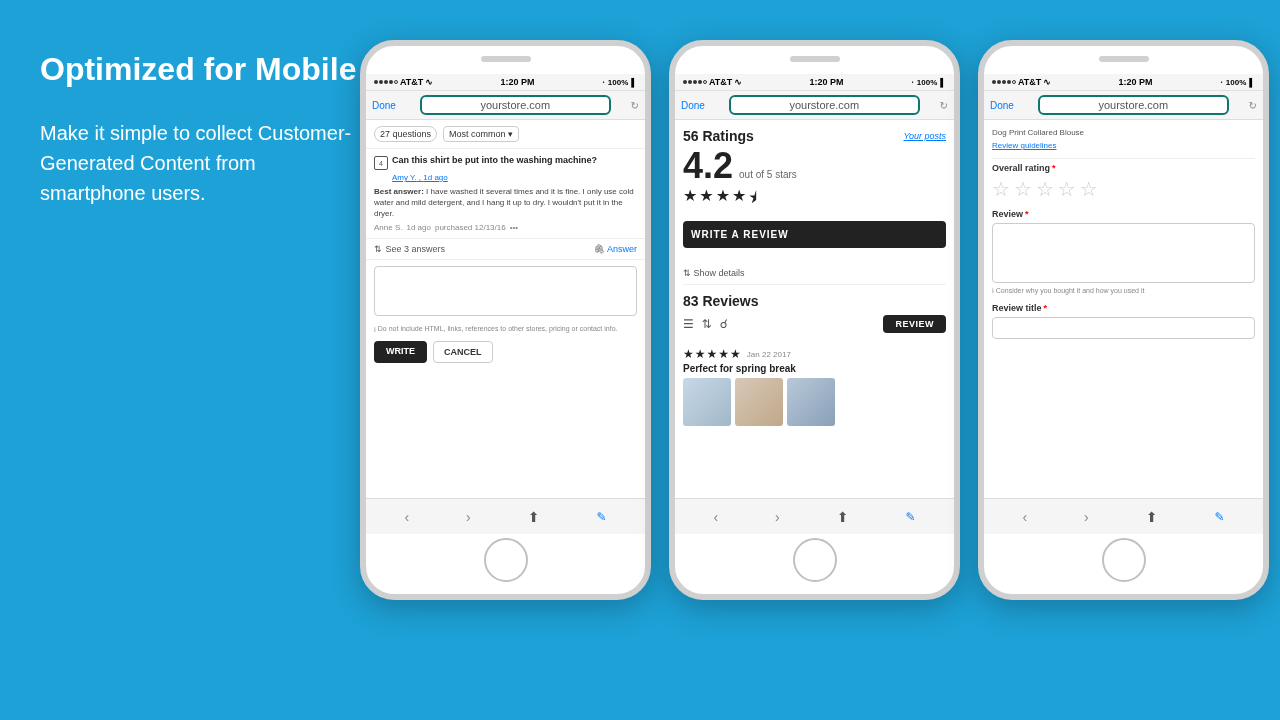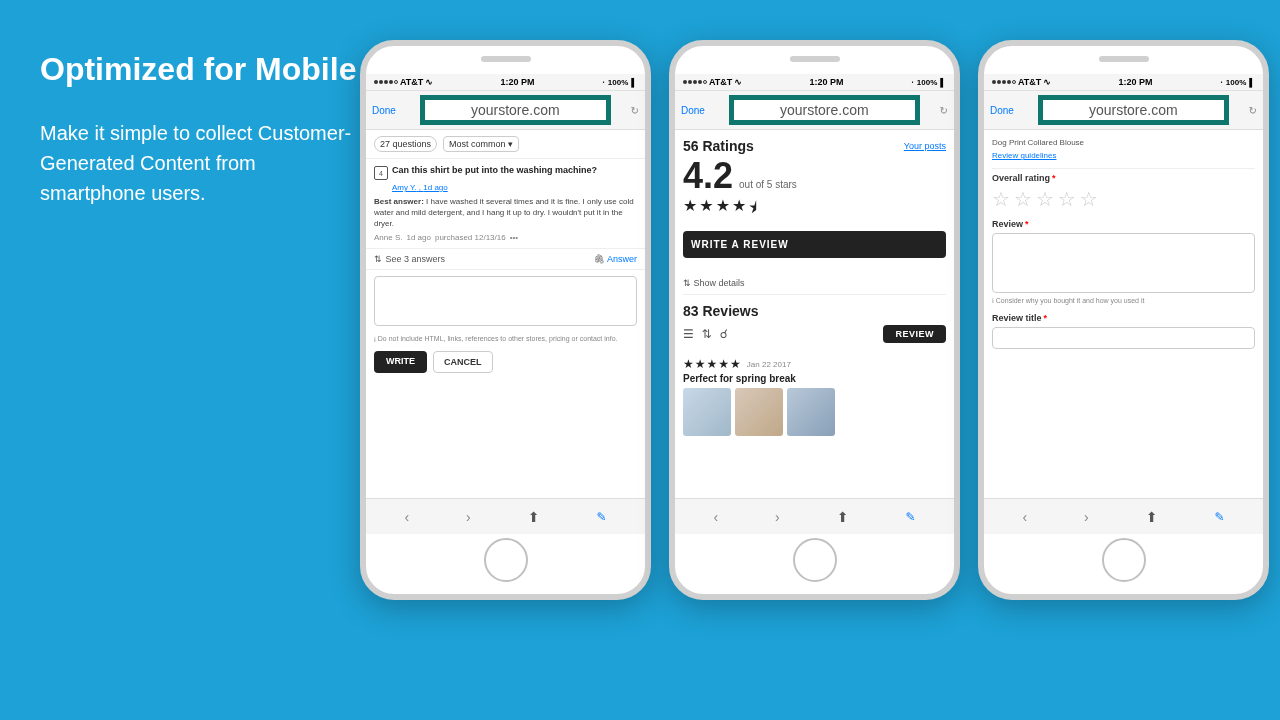--- a/index.html
+++ b/index.html
@@ -144,24 +144,24 @@
     .browser-done {
       color: #007aff;
       font-size: 10px;
       font-weight: 500;
       min-width: 28px;
     }
 
     .browser-url {
       flex: 1;
       background: white;
-      border: 5px solid #0f766e;
-      border-radius: 0;
+      border: 2px solid #0f766e;
+      border-radius: 6px;
       text-align: center;
-      font-size: 14px;
+      font-size: 11px;
       color: #555;
       padding: 2px 4px;
     }
 
     .browser-refresh {
       color: #888;
       font-size: 10px;
     }
 
     
@@ -361,20 +361,21 @@
     .ratings-count {
       font-size: 14px;
       font-weight: 700;
       color: #222;
     }
 
     .ratings-your-posts {
       font-size: 9px;
       color: #007aff;
       text-decoration: underline;
+      font-style: italic;
     }
 
     .ratings-score {
       display: flex;
       align-items: baseline;
       gap: 6px;
       margin-bottom: 2px;
     }
 
     .big-score {

